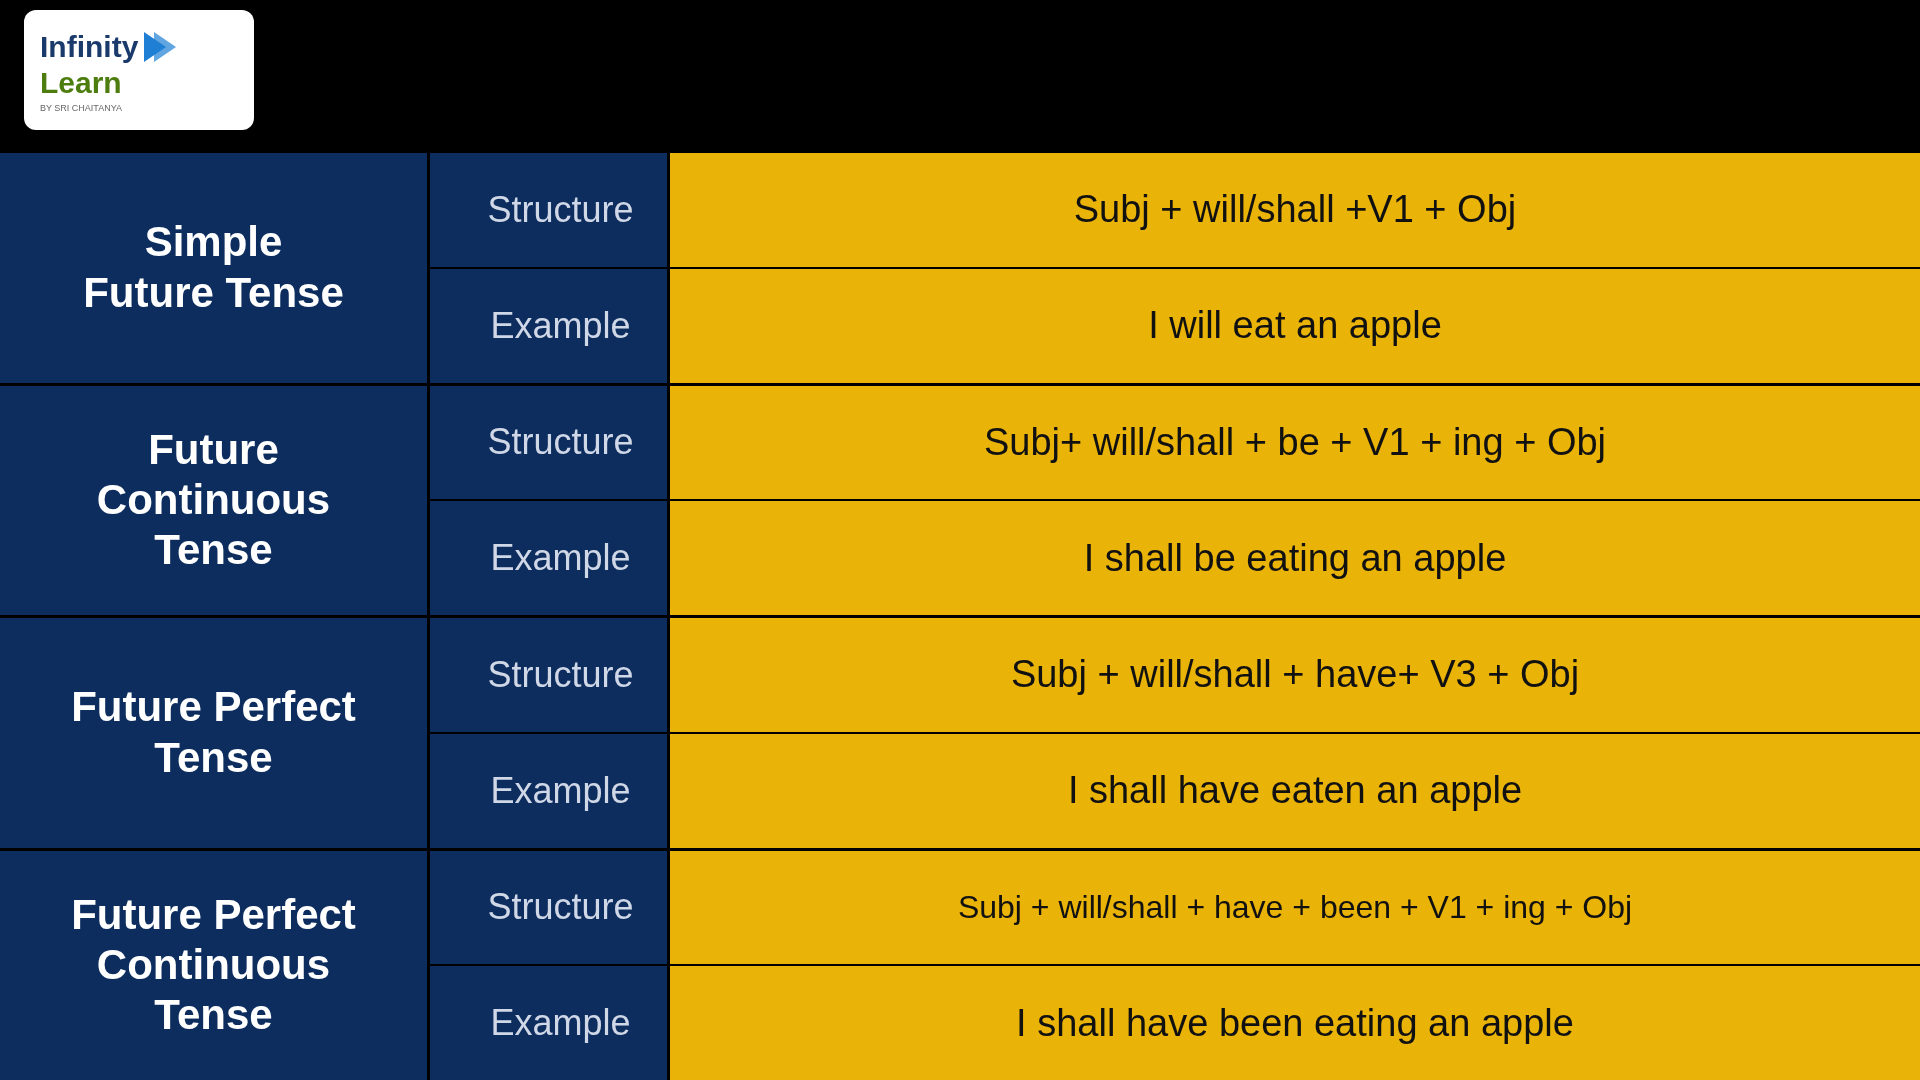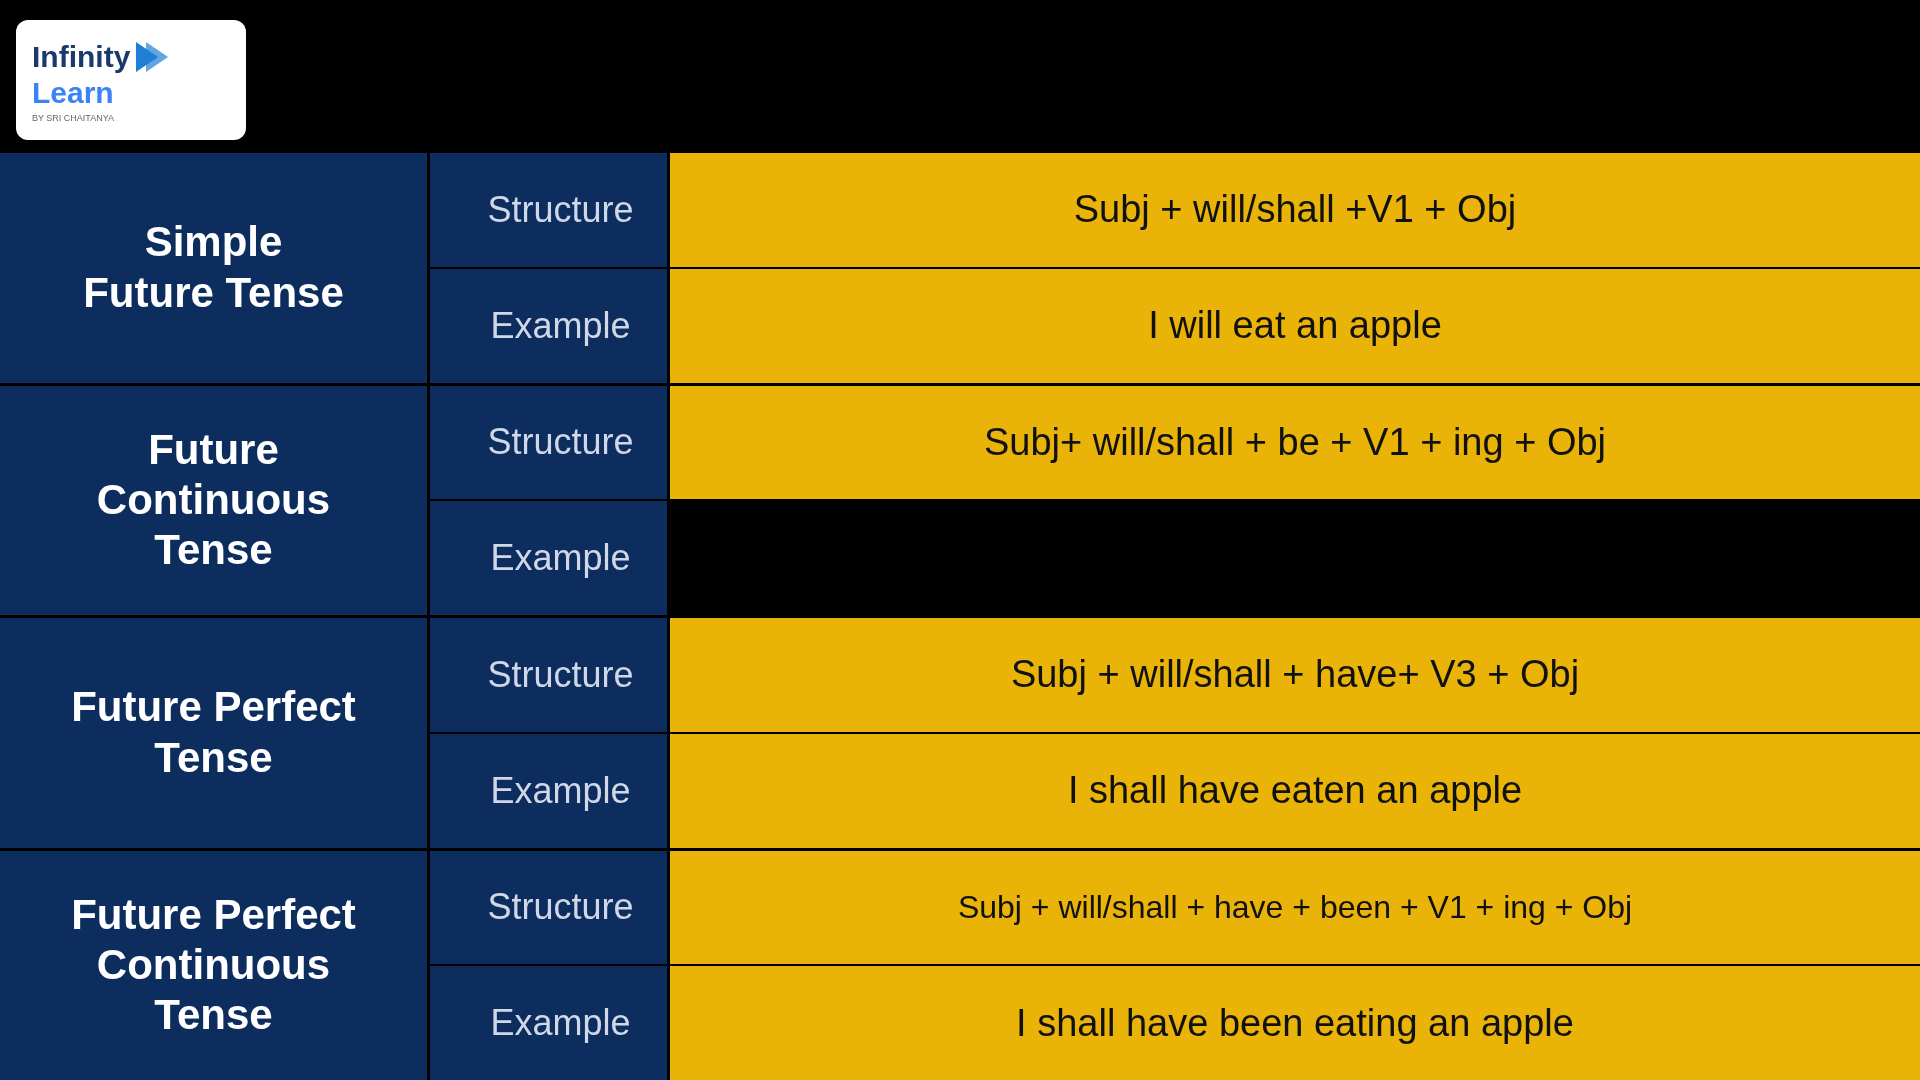--- a/index.html
+++ b/index.html
@@ -8,23 +8,23 @@
       width: 1920px;
       height: 1080px;
       background: #000;
       font-family: 'Arial', sans-serif;
       overflow: hidden;
     }
 
     .header {
       background: #000;
       display: flex;
-      align-items: flex-end;
+      align-items: flex-start;
       height: 150px;
-      padding: 10px 16px;
+      padding: 10px 24px;
     }
 
     .logo-area {
       width: 230px;
       background: #fff;
       border-radius: 12px;
       padding: 12px 16px;
       display: flex;
       flex-direction: column;
       align-items: flex-start;
@@ -144,21 +144,21 @@
 <div class="header">
   <div class="logo-area">
     <div class="logo-row">
       <span style="font-size:30px;font-weight:900;color:#1a3a6b;">Infinity</span>
       <svg class="chevron-svg" width="38" height="38" viewBox="0 0 38 38">
         <polygon points="6,4 28,19 6,34" fill="#1e7fd4"></polygon>
         <polygon points="16,4 38,19 16,34" fill="#1e7fd4" opacity="0.7"></polygon>
       </svg>
     </div>
     <div class="logo-row">
-      <span style="font-size:30px;font-weight:900;color:#3b82f6;">Learn</span>
+      <span style="font-size:30px;font-weight:900;color:#4d7c0f;">Learn</span>
     </div>
     <div style="font-size:9px;color:#666;margin-top:3px;">BY SRI CHAITANYA</div>
   </div>
 
 </div>
 
 <div class="table-container">
 
   <div class="tense-row">
     <div class="col-name">
@@ -194,20 +194,23 @@
           <span class="col-label-text">Structure</span>
         </div>
         <div class="col-content">
           <span class="col-content-text">Subj+ will/shall + be + V1 + ing + Obj</span>
         </div>
       </div>
       <div class="sub-row">
         <div class="col-label">
           <span class="col-label-text">Example</span>
         </div>
+        <div class="col-content">
+          <span class="col-content-text">I shall be eating an apple</span>
+        </div>
       </div>
     </div>
   </div>
 
   <div class="tense-row">
     <div class="col-name">
       <span class="col-name-text">Future Perfect<br>Tense</span>
     </div>
     <div class="col-right">
       <div class="sub-row">

